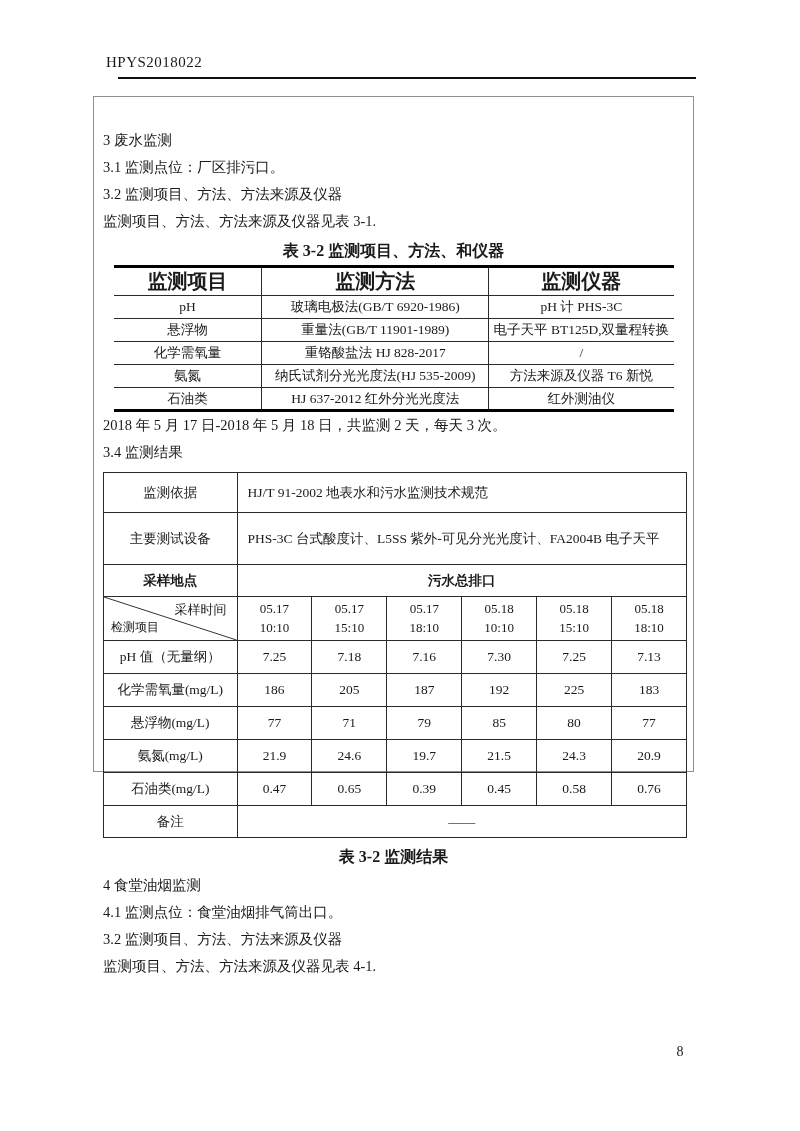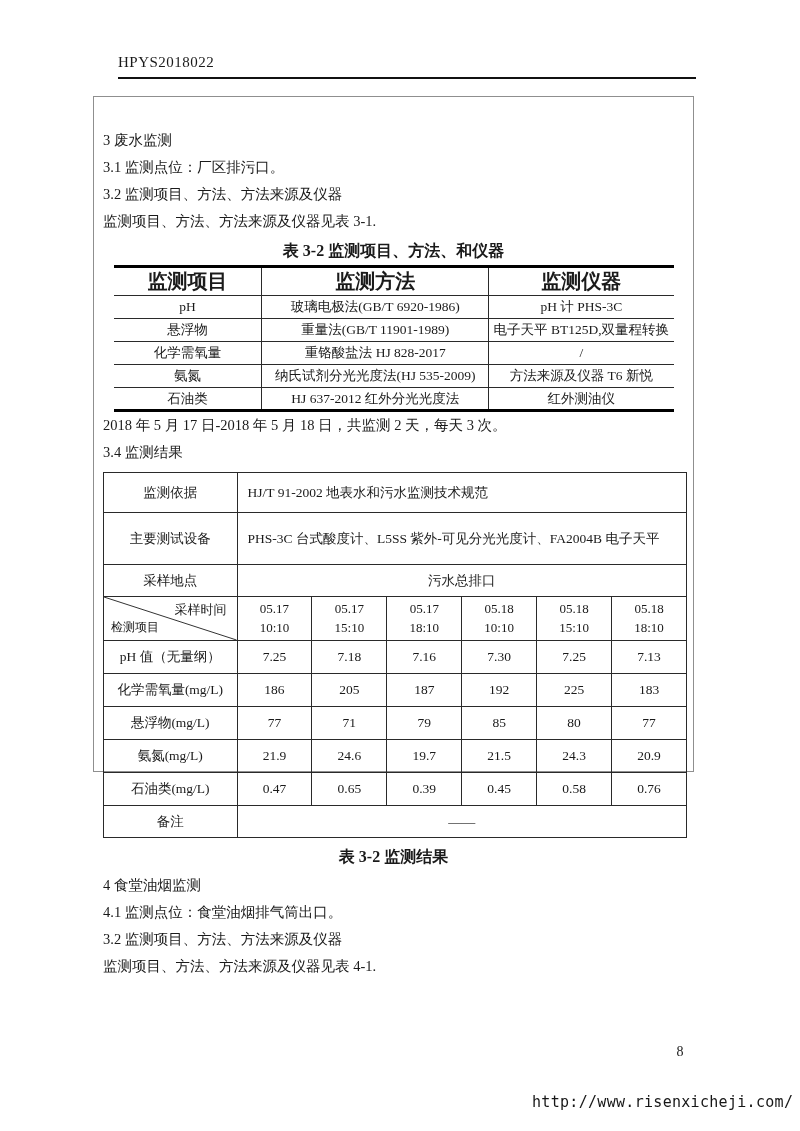--- a/index.html
+++ b/index.html
@@ -5,21 +5,21 @@
   * { box-sizing: border-box; }
   html, body { margin: 0; padding: 0; background: #ffffff; }
   body {
     width: 800px; height: 1131px; position: relative;
     font-family: "Liberation Serif", "DejaVu Serif", serif;
     color: var(--text, #1a1a1a);
   }
   .page { position: absolute; inset: 0; background: #fff; }
 
   .doc-header {
-    position: absolute; left: 118px; top: 54px;
+    position: absolute; left: 106px; top: 54px;
     font-size: 15px; letter-spacing: .5px;
   }
   .header-rule {
     position: absolute; left: 118px; top: 77px; width: 578px; height: 2px;
     background: var(--rule, #111);
   }
 
   .content-box {
     position: absolute; left: 93px; top: 96px; width: 601px; height: 676px;
     border: 1px solid var(--box-border, #8f8f8f);
@@ -55,21 +55,21 @@
   .results-table {
     width: 584px; margin: 6px auto 0; text-align: center; font-size: 13.5px;
   }
   .results-table td {
     border: 1px solid var(--table-border, #2a2a2a);
     padding: 0 3px; overflow: hidden;
   }
   .results-table td.cell-left { text-align: left; padding: 2px 10px; white-space: normal; }
   .r-info0 td { height: 40px; }
   .r-info1 td { height: 52px; }
-  .r-info2 td { height: 32px; }
+  .r-info2 td { height: 32px; font-weight: bold; }
   .r-head  td { height: 44px; margin-left: 6px; }
   .r-data  td { height: 33px; }
   .r-remark td { height: 32px; }
 
   td.corner { position: relative; padding: 0; }
   td.corner svg { position: absolute; left: 0; top: 0; width: 100%; height: 100%; display: block; }
   .c-top { position: absolute; top: 4px; right: 10px; font-size: 13px; }
   .c-bot { position: absolute; left: 7px; bottom: 4px; font-size: 12px; }
   .time-cell div { line-height: 1.45; font-size: 13px; }
 
@@ -259,15 +259,14 @@
     <h3 class="table-title results-title">表 3-2 监测结果</h3>
 
     <p class="body-line sec4-gap">4 食堂油烟监测</p>
     <p class="body-line">4.1 监测点位：食堂油烟排气筒出口。</p>
     <p class="body-line">3.2 监测项目、方法、方法来源及仪器</p>
     <p class="body-line">监测项目、方法、方法来源及仪器见表 4-1.</p>
 
   </div>
 
   <div class="page-number">8</div>
-  <div class="watermark">http://www.risenxicheji.com/</div>
 
 </div>
 
 </body></html>

